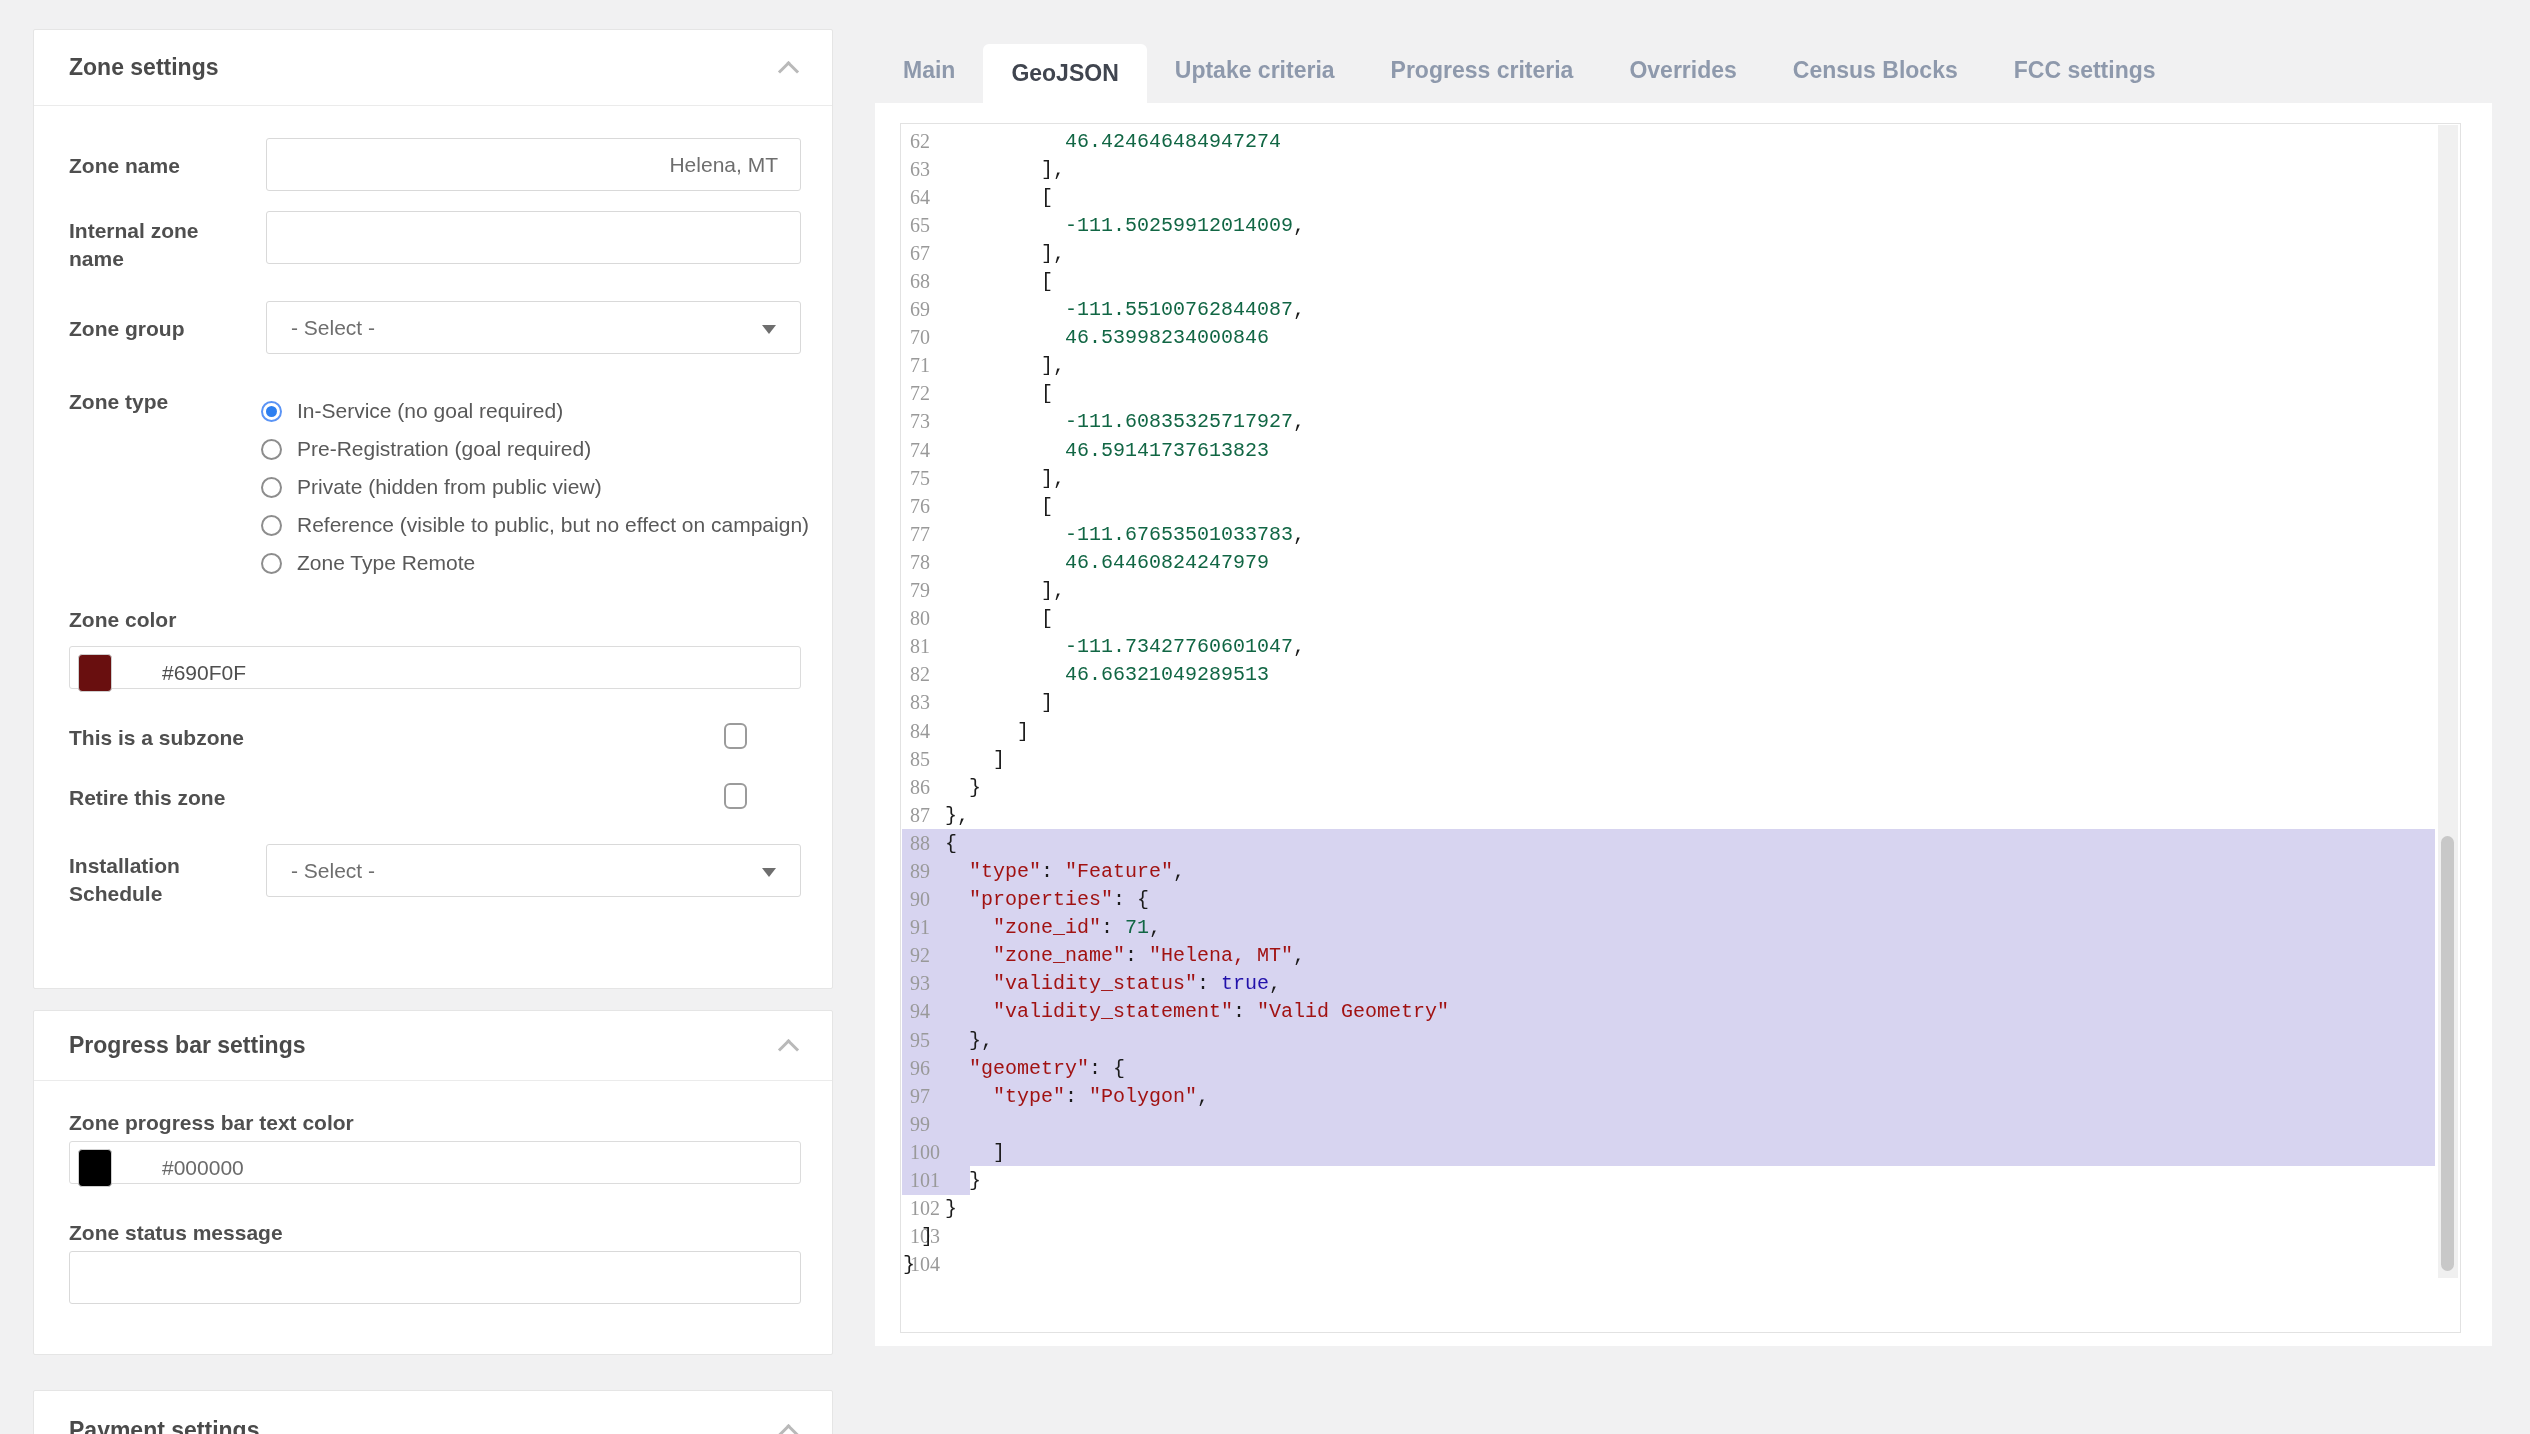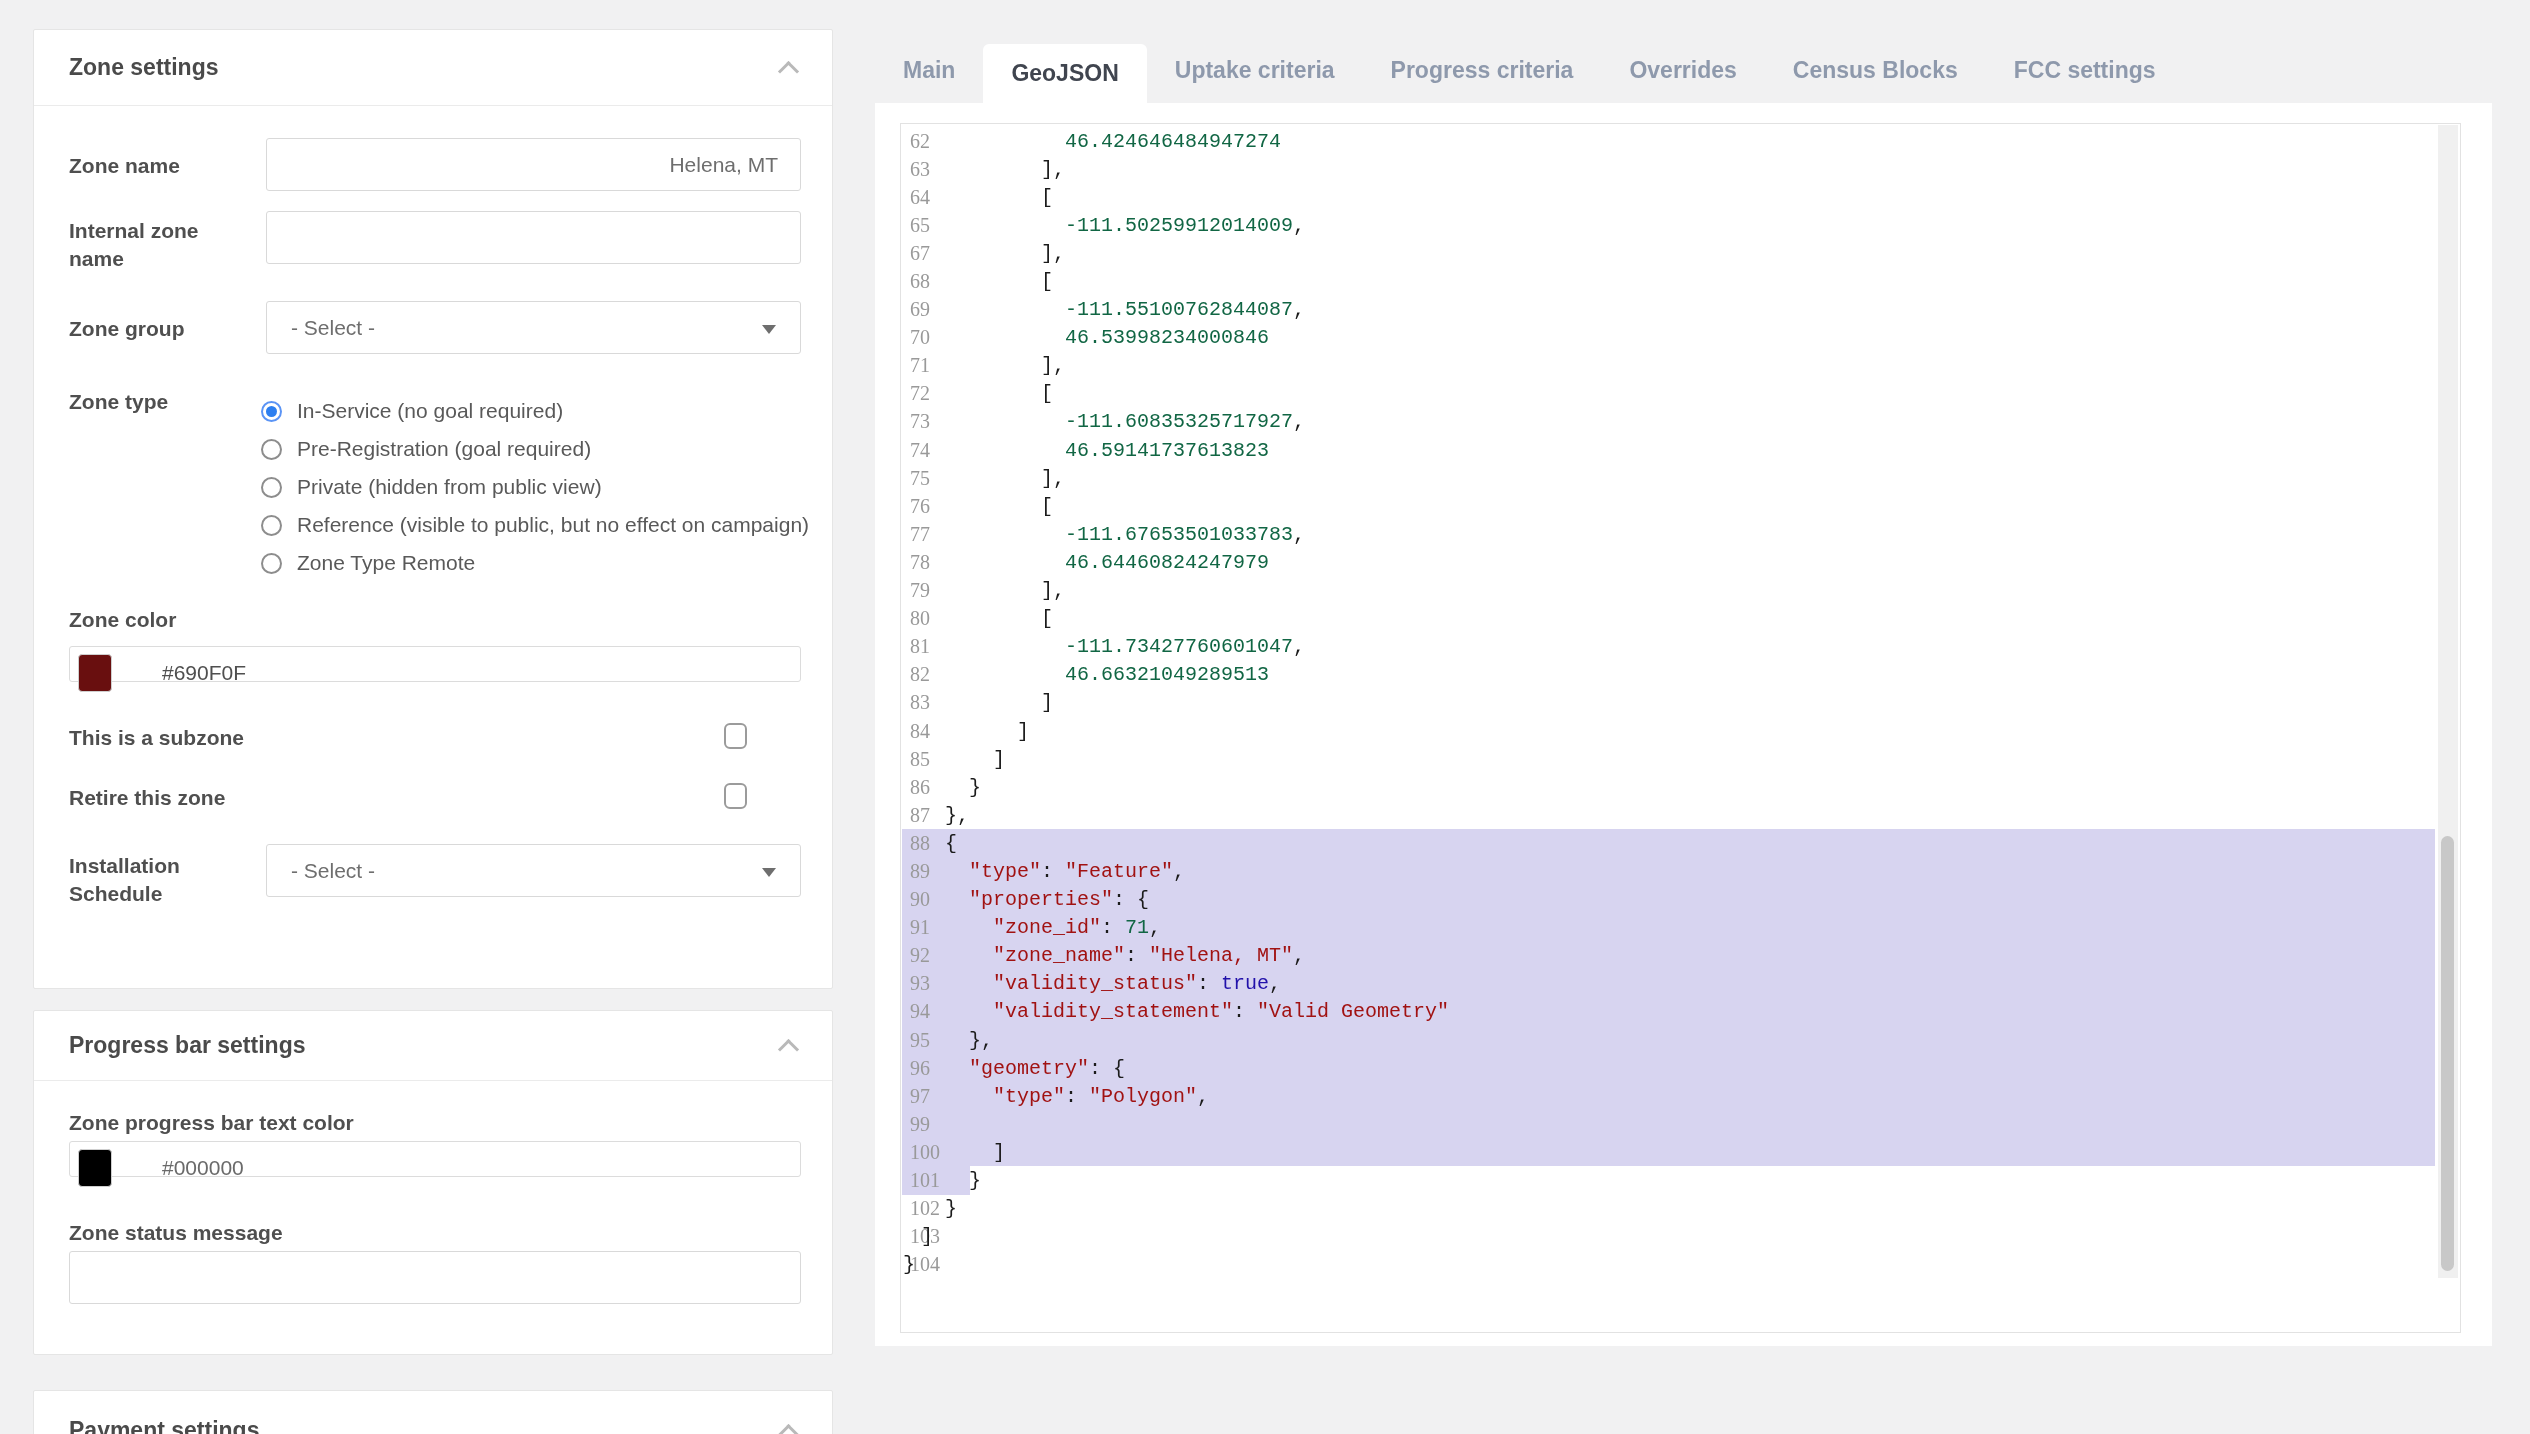--- a/index.html
+++ b/index.html
@@ -26,21 +26,21 @@
   .caret{position:absolute;right:24px;top:23px;width:0;height:0;
          border-left:7px solid transparent;border-right:7px solid transparent;border-top:9px solid #6e6e6e}
 
   .radio-rows{position:absolute;left:227px;top:366px}
   .radio-row{display:flex;align-items:center;height:30px;margin-bottom:8px;cursor:pointer}
   .radio{width:21px;height:21px;border-radius:50%;border:2px solid #8d8d8d;margin-right:15px;position:relative;background:#fff;flex:none}
   .radio.sel{border-color:#5b94f5}
   .radio.sel::after{content:"";position:absolute;left:3px;top:3px;width:11px;height:11px;border-radius:50%;background:var(--radio)}
   .rlabel{font-size:21px;font-weight:400;color:#595959;white-space:nowrap}
 
-  .colorinput{position:absolute;left:35px;width:732px;height:36px;border:1px solid #dcdcdc;border-radius:3px;background:#fff;cursor:pointer}
+  .colorinput{position:absolute;left:35px;width:732px;height:43px;border:1px solid #dcdcdc;border-radius:3px;background:#fff;cursor:pointer}
   .swatch{position:absolute;left:8px;top:7px;width:34px;height:38px;border-radius:4px;border:1px solid #cfcfcf}
   .hexval{position:absolute;left:92px;top:14px;font-size:21px;color:#6a6a6a}
 
   .checkbox{position:absolute;left:690px;width:23px;height:26px;border:2px solid #9b9b9b;border-radius:6px;background:#fff;cursor:pointer}
   .blabel{position:absolute;left:35px;font-size:21px;font-weight:700;color:#4f4f4f}
 
   
   .tabbar{position:absolute;left:875px;top:29px;height:74px;display:flex;align-items:stretch}
   .tab{display:flex;align-items:center;padding:0 28px;font-size:23px;font-weight:600;color:#8e99ac;cursor:pointer;
        border-radius:6px 6px 0 0;margin-top:9px}

